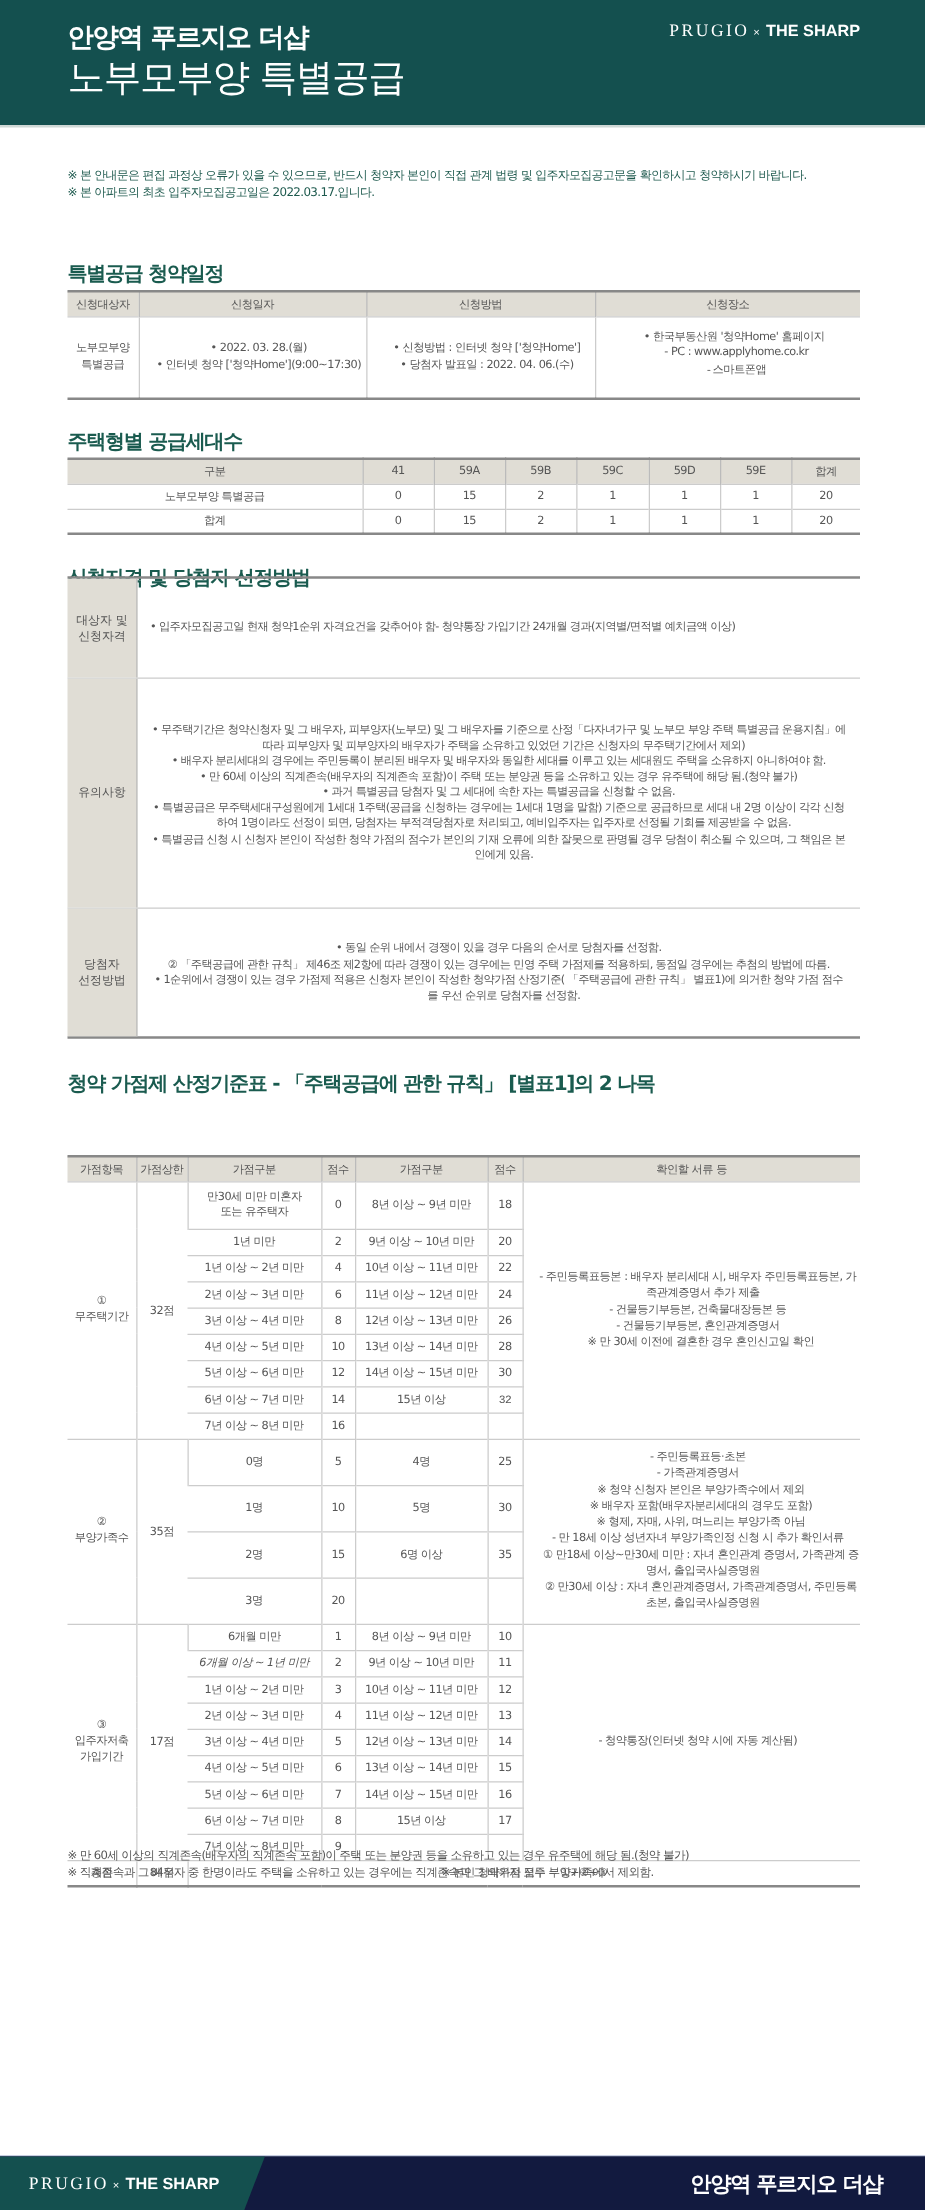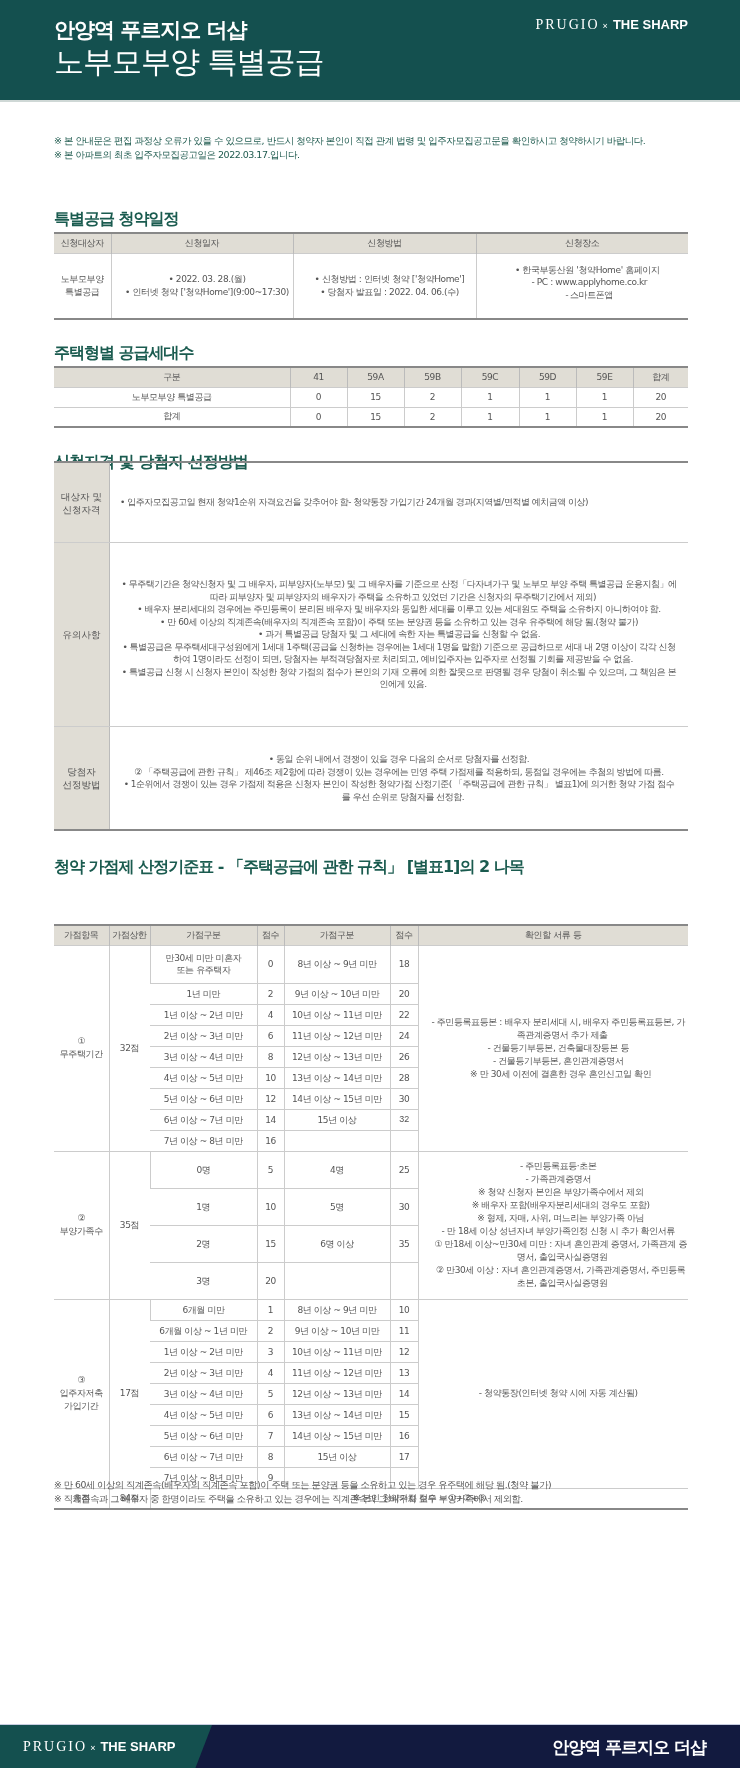--- a/index.html
+++ b/index.html
@@ -319,21 +319,21 @@
         <td style="white-space: pre-line; line-height: 12px;">1</td>
         <td style="white-space: pre-line; line-height: 12px;">8년 이상 ~ 9년 미만</td>
         <td style="white-space: pre-line; line-height: 12px;">10</td>
         <td rowspan="9" class="left">
           <ul class="b">
             <li style="white-space: pre-wrap; line-height: 13px;">- 청약통장(인터넷 청약 시에 자동 계산됨)</li>
           </ul>
         </td>
       </tr>
       <tr style="height: 21px;">
-        <td style="white-space: pre-line; line-height: 12px;">6개월 이상 ~ 1년 미만</td>
+        <td style="white-space: pre-line; line-height: 12px; font-style: italic;">6개월 이상 ~ 1년 미만</td>
         <td style="white-space: pre-line; line-height: 12px;">2</td>
         <td style="white-space: pre-line; line-height: 12px;">9년 이상 ~ 10년 미만</td>
         <td style="white-space: pre-line; line-height: 12px;">11</td>
       </tr>
       <tr style="height: 21px;">
         <td style="white-space: pre-line; line-height: 12px;">1년 이상 ~ 2년 미만</td>
         <td style="white-space: pre-line; line-height: 12px;">3</td>
         <td style="white-space: pre-line; line-height: 12px;">10년 이상 ~ 11년 미만</td>
         <td style="white-space: pre-line; line-height: 12px;">12</td>
       </tr>

